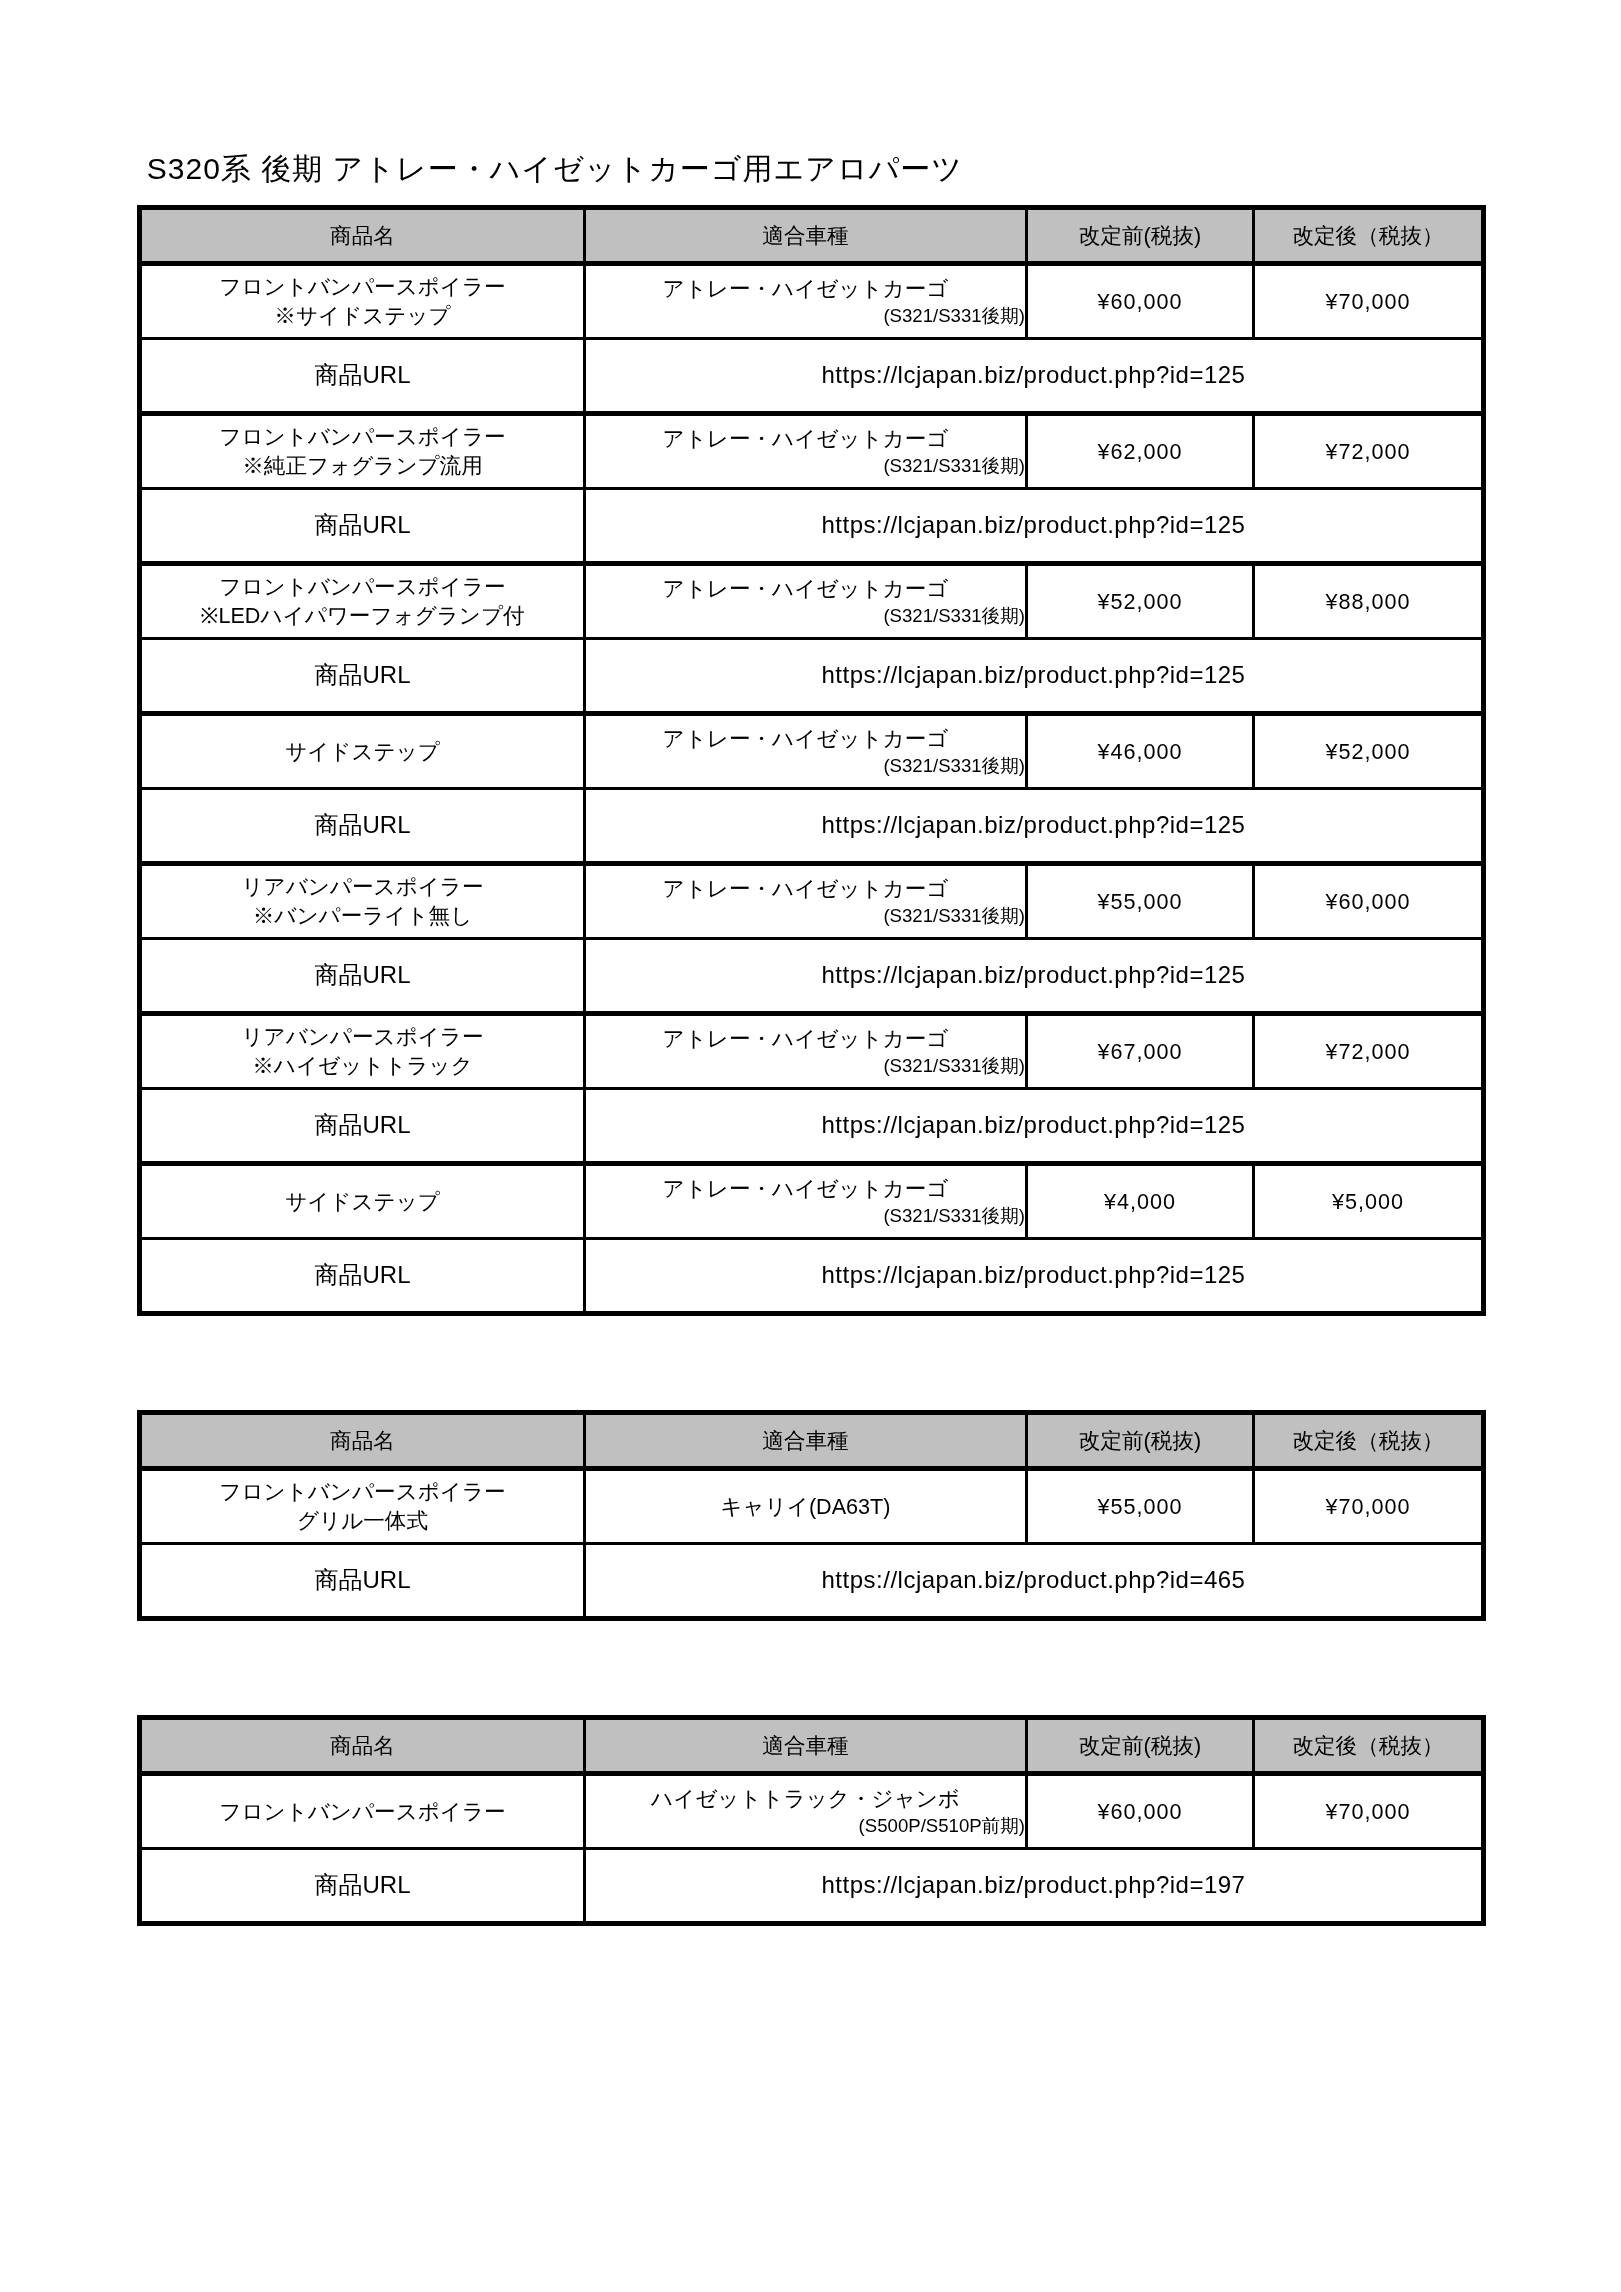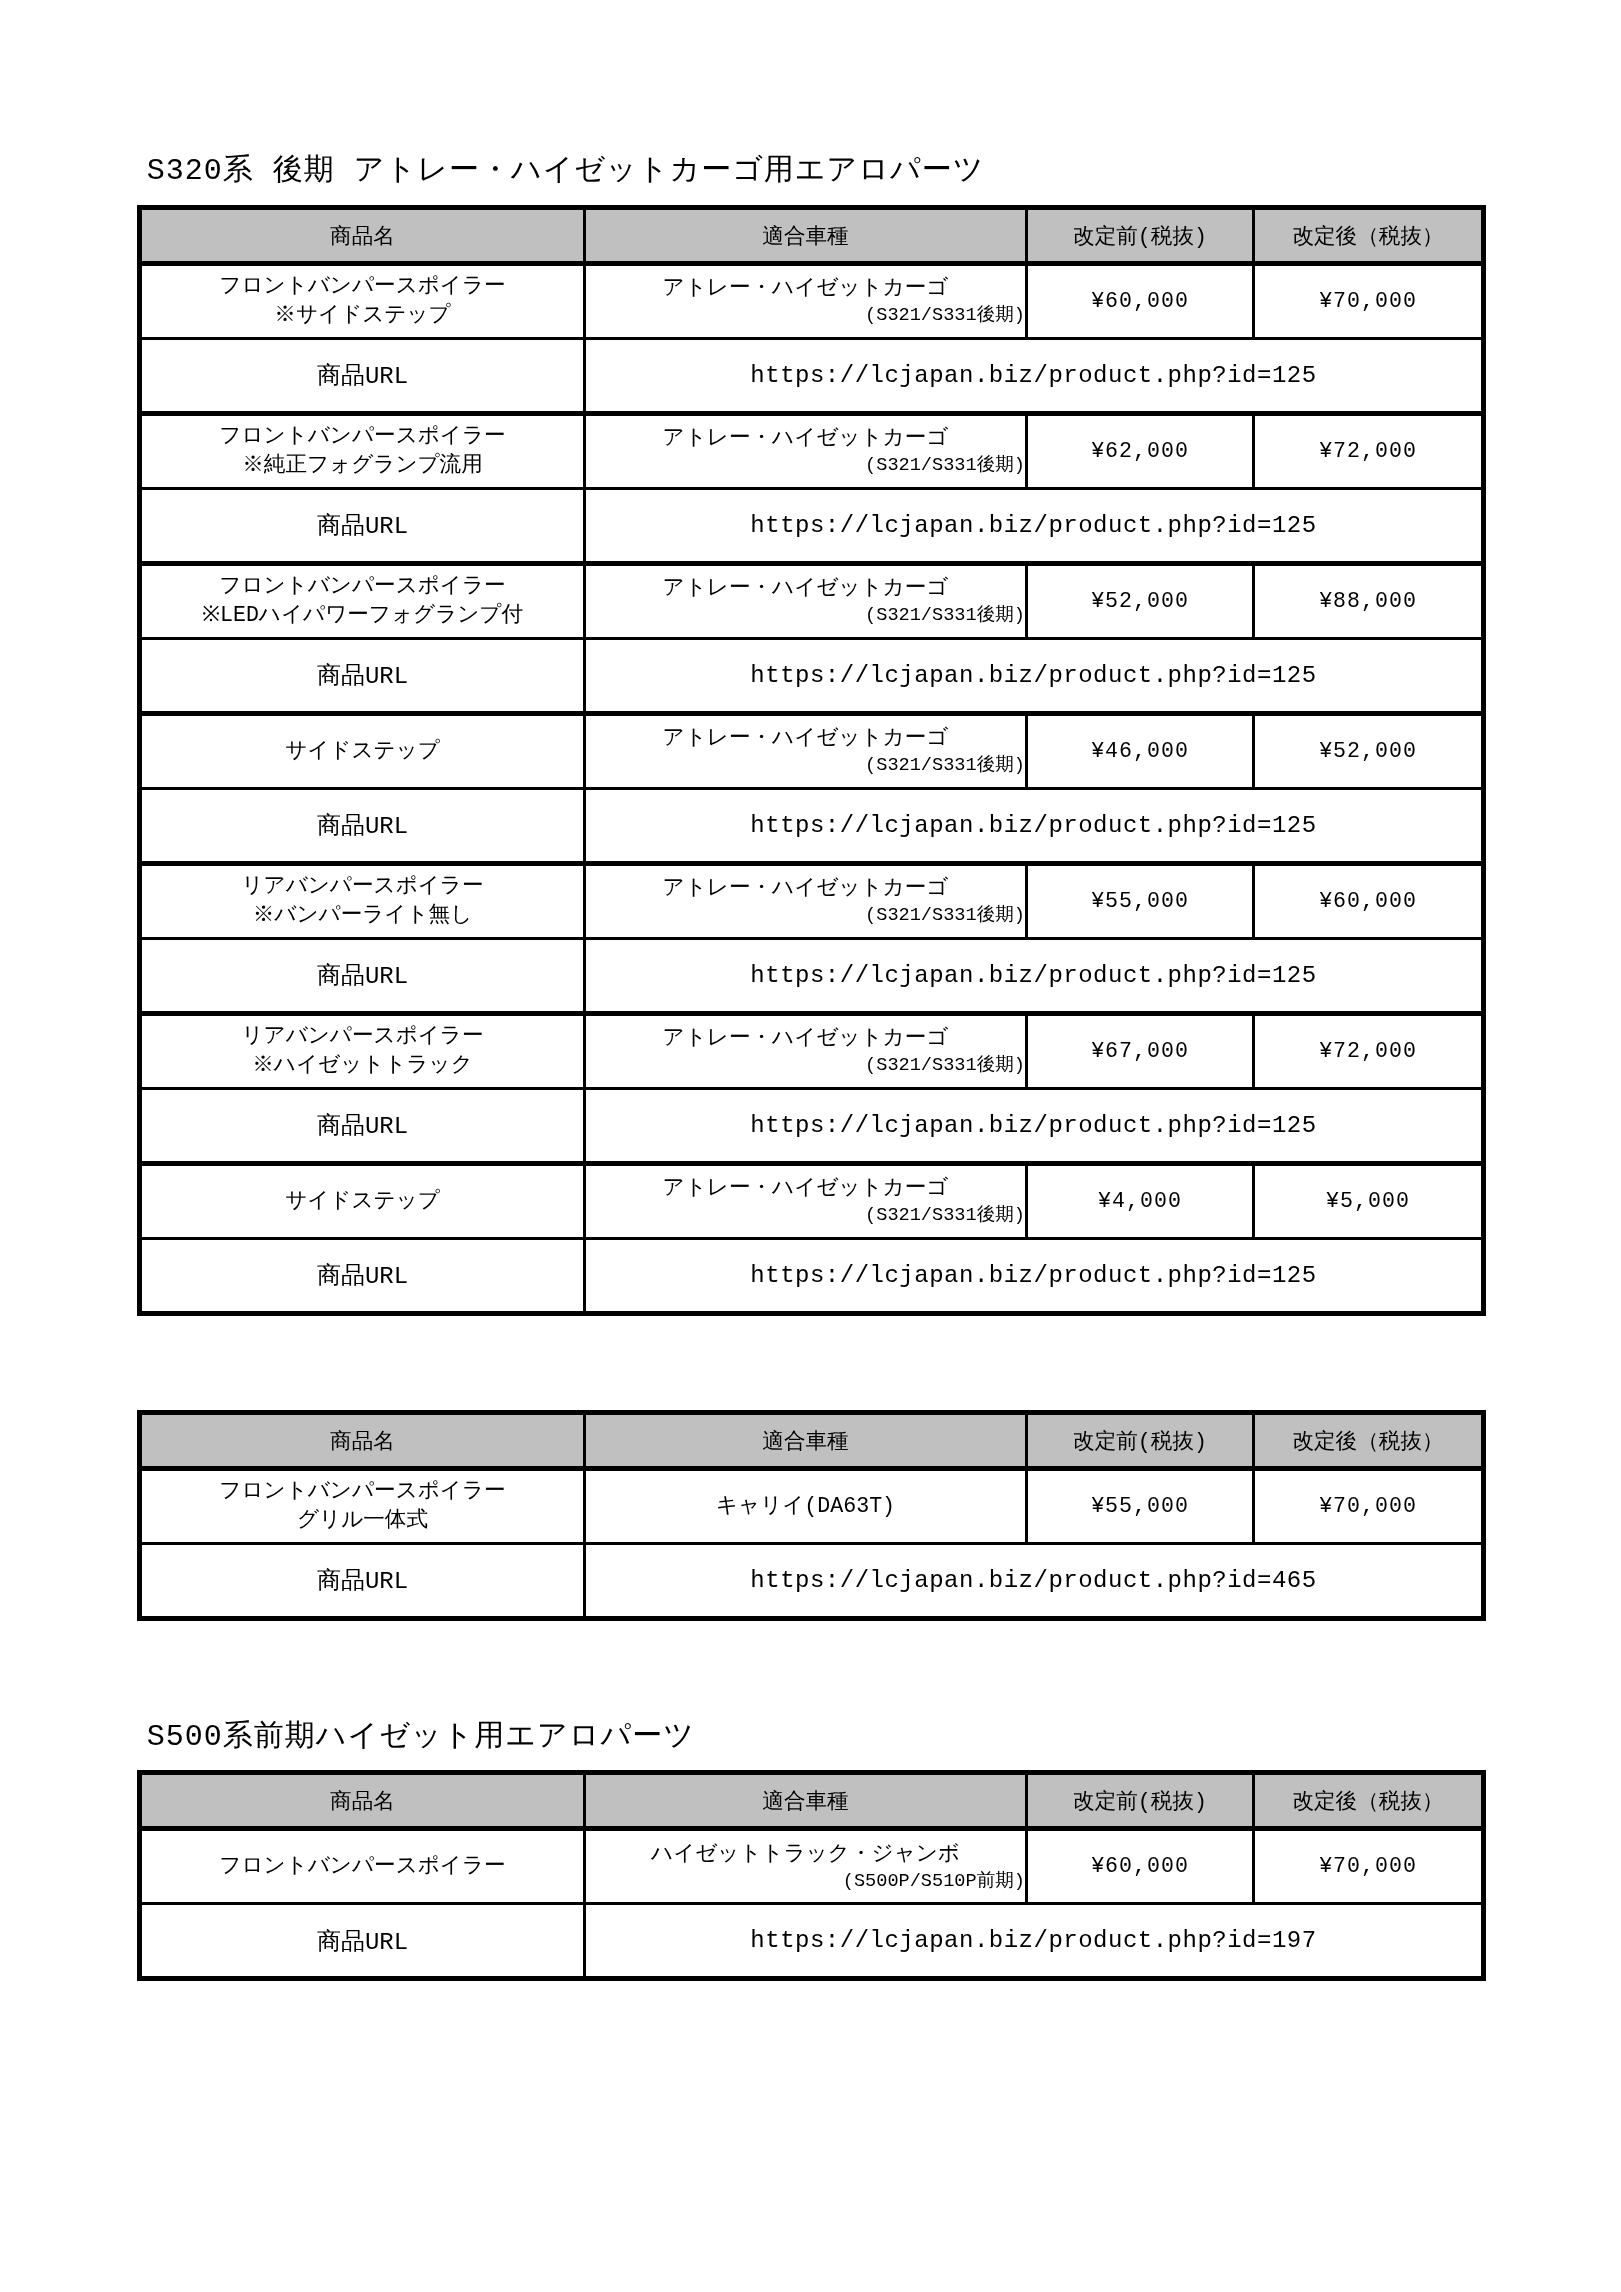--- a/index.html
+++ b/index.html
@@ -2,21 +2,21 @@
 <html style="--header-bg: #c0c0c0; --border-color: #000000;"><head>
 <meta charset="utf-8">
 <style>
   html, body { margin: 0; padding: 0; }
   .page {
     position: relative;
     width: 1621px;
     height: 2293px;
     background: #ffffff;
     color: #000000;
-    font-family: Liberation Mono, monospace;
+    font-family: Liberation Sans, sans-serif;
     overflow: hidden;
   }
   .content {
     position: absolute;
     left: 137px;
     top: 0;
     width: 1345px;
   }
   .section { display: block; }
   .section:first-child { margin-top: 149px; }
@@ -224,21 +224,20 @@
               <td class="price-cell">¥70,000</td>
             </tr>
             <tr class="url-row">
               <td class="url-label">商品URL</td>
               <td class="url-value" colspan="3">https://lcjapan.biz/product.php?id=465</td>
             </tr>
           </tbody>
         </table>
       </section>
       <section class="section">
-        <div class="section-title">S500系前期ハイゼット用エアロパーツ</div>
         <table class="price-table">
           <colgroup>
             <col style="width: 445px;">
             <col style="width: 442px;">
             <col style="width: 227px;">
             <col style="width: 230px;">
           </colgroup>
           <tbody>
             <tr class="header-row">
               <th class="th">商品名</th>

